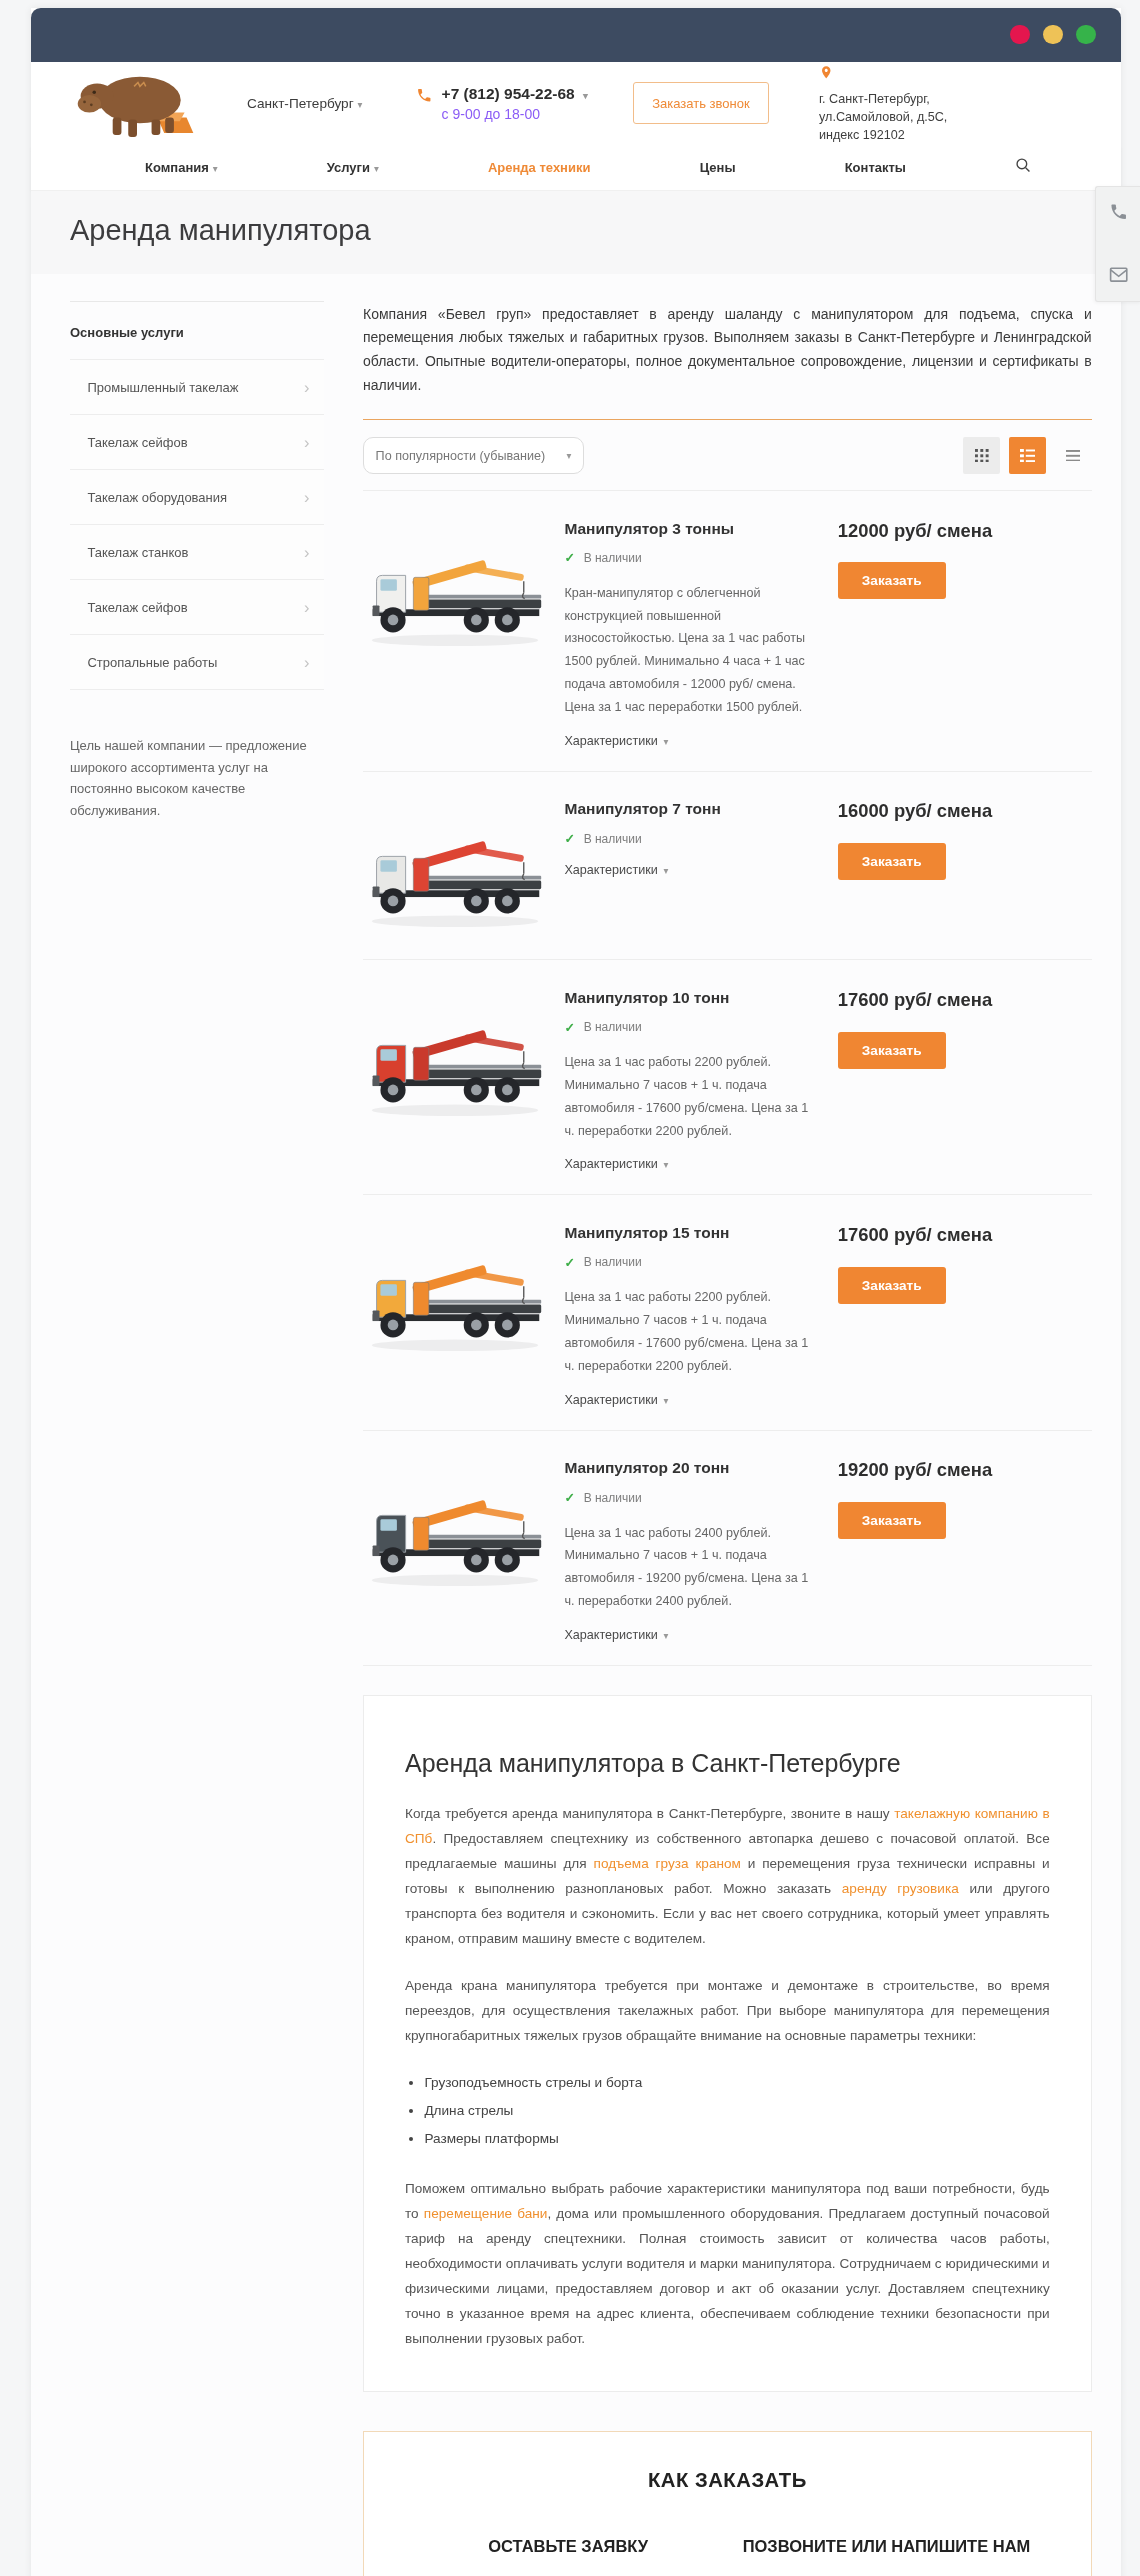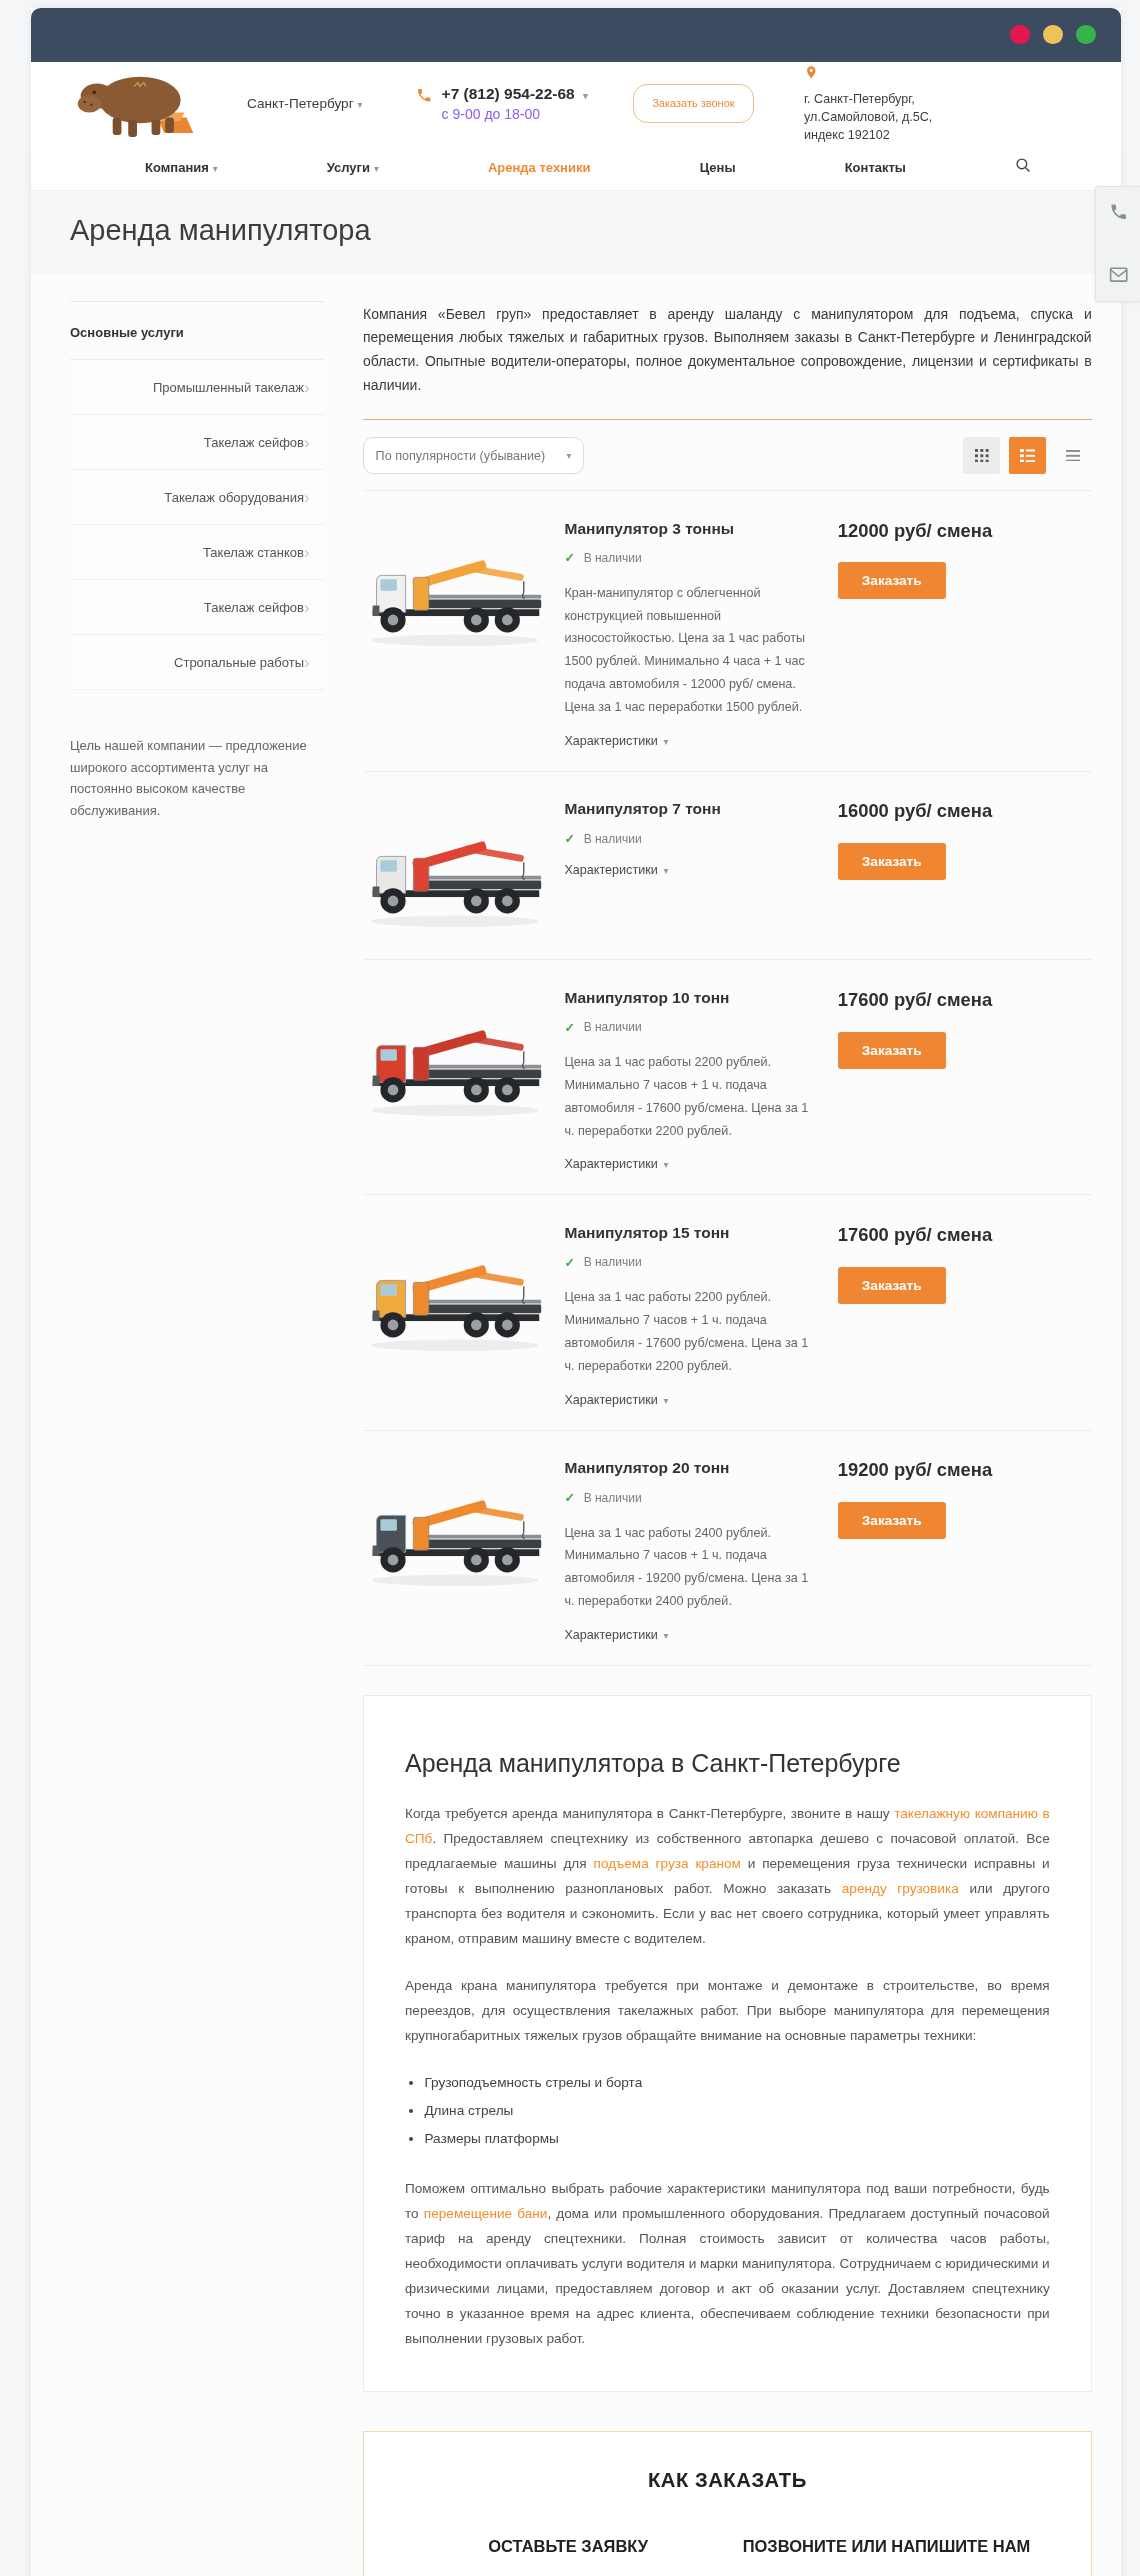--- a/index.html
+++ b/index.html
@@ -27,21 +27,21 @@
   .header { display:flex; align-items:center; background:#fff; height:83px; padding-left:37px; }
   .logo { width:138px; height:76px; flex-shrink:0; cursor:pointer; }
   .city { margin-left:41px; font-size:13.6px; color:#3c3c3c; cursor:pointer; white-space:nowrap; }
   .caret { color:#999; font-size:9.7px; margin-left:3.9px; }
   .phone-block { margin-left:54px; display:flex; gap:8.7px; align-items:flex-start; }
   .phone-icon svg { width:16.5px; height:16.5px; fill:#f08632; margin-top:1.9px; }
   .phone-main { font-size:15.5px; font-weight:bold; color:#2d2d2d; white-space:nowrap; cursor:pointer; }
   .phone-hours { font-size:14px; color:#8b5cf6; margin-top:2.9px; }
   .callback-btn {
     margin-left:45px; background:#fff; border:1px solid #f2bd8a; color:#ef8a36;
-    font-size:11px; padding:12.6px 18.4px; border-radius:14px; cursor:pointer; white-space:nowrap;
+    font-size:13px; padding:12.6px 18.4px; border-radius:3px; cursor:pointer; white-space:nowrap;
     font-family:"Liberation Sans", sans-serif;
   }
   .address { margin-left:50px; display:flex; gap:8.7px; font-size:12.6px; color:#3e3e3e; line-height:18.4px;flex-direction:column; }
   .address svg { width:14.5px; height:18.4px; fill:#f08632; margin-top:1px; }
   
   .nav {
     display:flex; align-items:center; justify-content:space-between;
     height:46px; padding:0 89px 0 114px; background:#fff;
     border-bottom:1px solid #f0f0f0; box-shadow:0 1.9px 2.9px rgba(0,0,0,.03);
   }
@@ -52,21 +52,21 @@
   
   .title-band { background:#f7f7f8; padding:23px 39px 27px; }
   .title-band h1 { margin:0; font-size:29px; font-weight:500; color:#3c3c3e; }
   
   .content { display:flex; background:#fcfcfd; padding:27px 29px 0 39px; }
   .sidebar { width:254px; flex-shrink:0; }
   .sidebar-rule { border:none; border-top:1px solid #e8e8e8; margin:0 0 23px; }
   .sidebar h2 { font-size:13px; color:#333; margin:0 0 19.4px; }
   .side-list { list-style:none; margin:0; padding:0; border-top:1px solid #ededed; }
   .side-list li {
-    height:55px; display:flex; align-items:center; justify-content:flex-end;
+    height:55px; display:flex; align-items:center; justify-content:space-between;
     border-bottom:1px solid #ededed; padding:0 14.5px 0 17.4px;
     font-size:13px; color:#555; cursor:pointer; background:#fdfdfd;
   }
   .chev { color:#c4c4c4; font-size:16.5px; }
   .side-note { margin-top:45px; font-size:13px; color:#666; line-height:1.66; padding-right:13.6px; }
   .main { flex:1; margin-left:39px; min-width:0; }
   .intro { font-size:14px; color:#3a3a3a; line-height:1.7; text-align:justify; margin:1.9px 0 0; }
   .accent-rule { border:none; border-top:1.9px solid #eaa55f; margin:21px 0 0; }
   
   .sort-row { margin-top:17.4px; display:flex; justify-content:space-between; align-items:center; }

